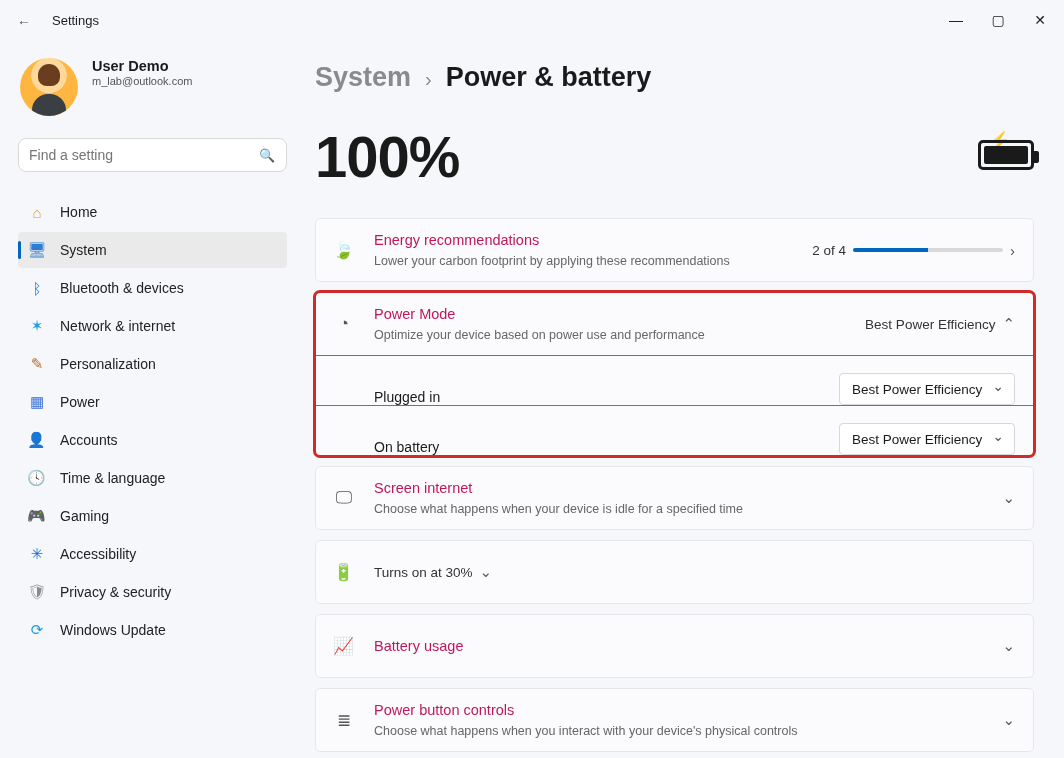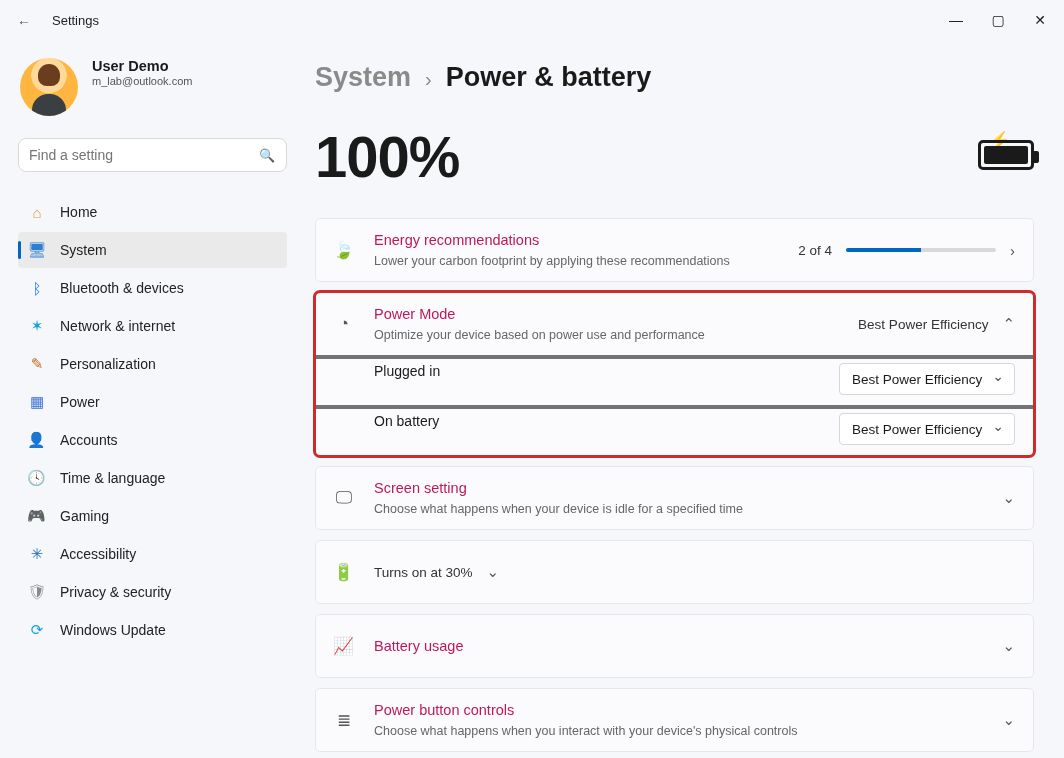--- a/index.html
+++ b/index.html
@@ -80,27 +80,27 @@
   margin-bottom: 10px;
 }
 .card.highlight { outline: 3px solid #cf2b2b; outline-offset: -1px; }
 .row {
   display: flex; align-items: center; min-height: 62px; padding: 10px 18px 10px 16px;
 }
 .row .ricon { width: 24px; display:flex; justify-content:center; color:#555; font-size:17px; margin-right: 18px; }
 .row .texts { flex: 1; }
 .row .rtitle { font-size: 14.5px; color: #be185d; }
 .row .rdesc { font-size: 12.5px; color: #666; margin-top: 6px; }
-.row .tail { display: flex; align-items: center; gap: 14px; font-size: 13.5px; color: #333; }
+.row .tail { display: flex; align-items: center; gap: 7px; font-size: 13.5px; color: #333; }
 .row .tail .prog { width: 150px; height: 4px; background: #d8d8d8; border-radius: 3px; overflow: hidden; }
 .row .tail .prog > div { height: 100%; background: #0067c0; }
 .row .tail .chev { color: #555; font-size: 15px; cursor:pointer; }
 .subrow {
-  display: flex; align-items: flex-start; padding: 4px 18px 0 58px; min-height: 50px;
-  border-top: 4px solid #737373;
+  display: flex; align-items: flex-end; padding: 13px 18px 0 58px; min-height: 50px;
+  border-top: 1px solid #737373;
 }
 .subrow .slabel { flex: 1; font-size: 14px; }
 .dropdown {
   background:#fff; border:1px solid #d7d7d7; border-radius:4px;
   height: 32px; min-width: 176px; padding: 0 30px 0 12px;
   font-size: 13.5px; display:flex; align-items:center; position:relative; cursor:pointer;
 }
 .dropdown::after { content:"⌄"; position:absolute; right:10px; top:4px; color:#555; font-size:14px; }
 
 
@@ -245,21 +245,21 @@
           <div class="dropdown">
               <span>Best Power Efficiency</span>
             </div>
         </div>
       </div>
 
       <div class="card">
         <div class="row">
           <span class="ricon">🖵</span>
           <div class="texts">
-            <div class="rtitle">Screen setting</div>
+            <div class="rtitle">Screen internet</div>
             <div class="rdesc">Choose what happens when your device is idle for a specified time</div>
           </div>
           <div class="tail">
               <span class="chev">⌄</span>
             </div>
         </div>
       </div>
 
       <div class="card">
         <div class="row">

